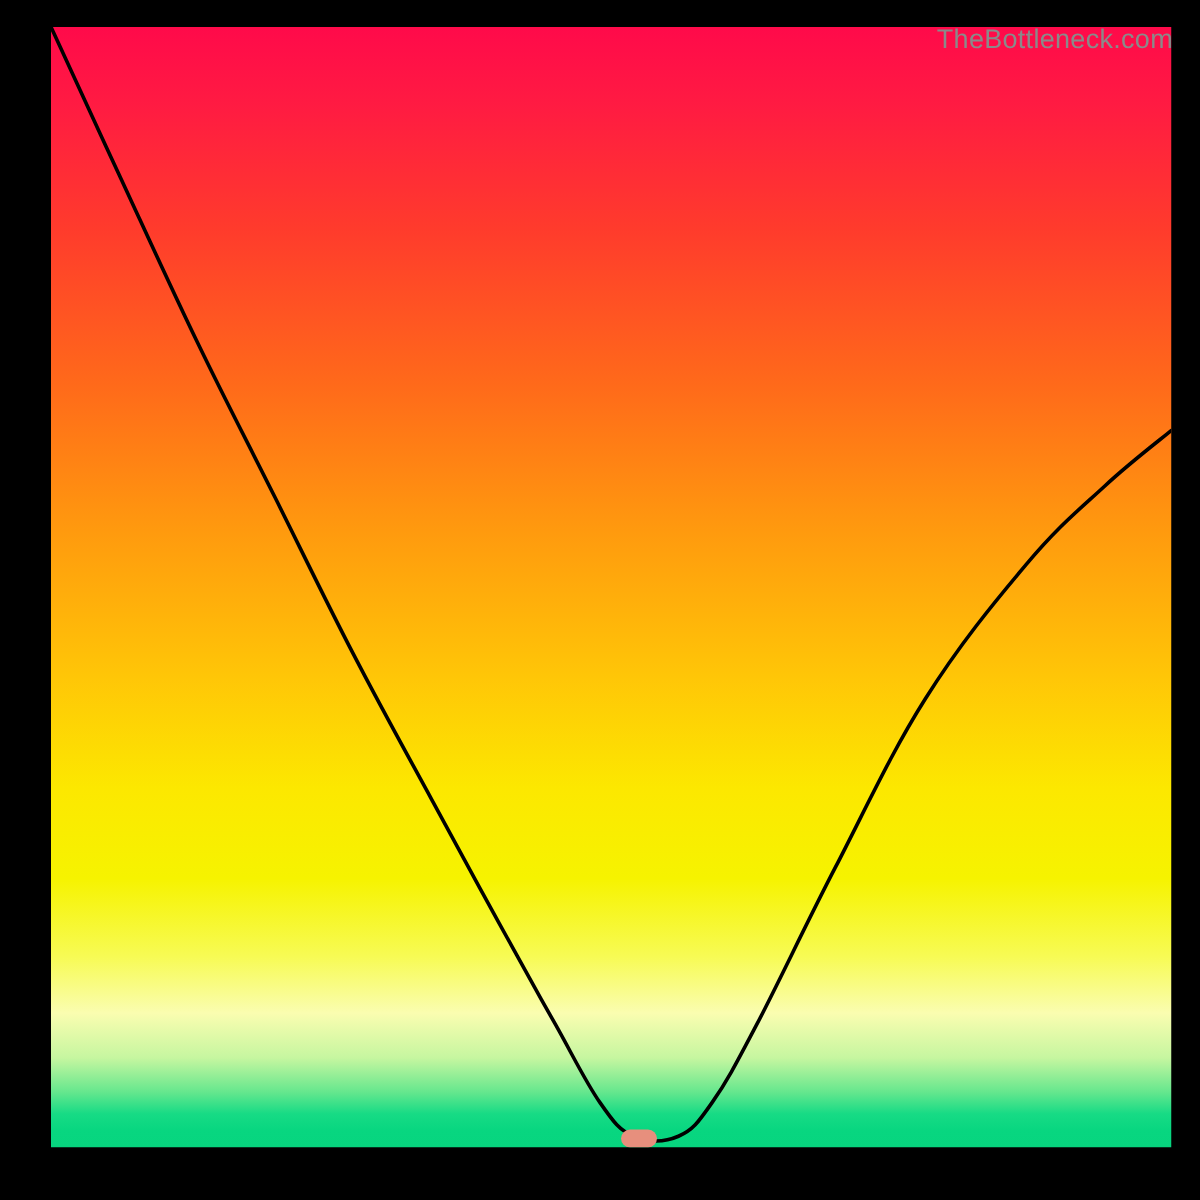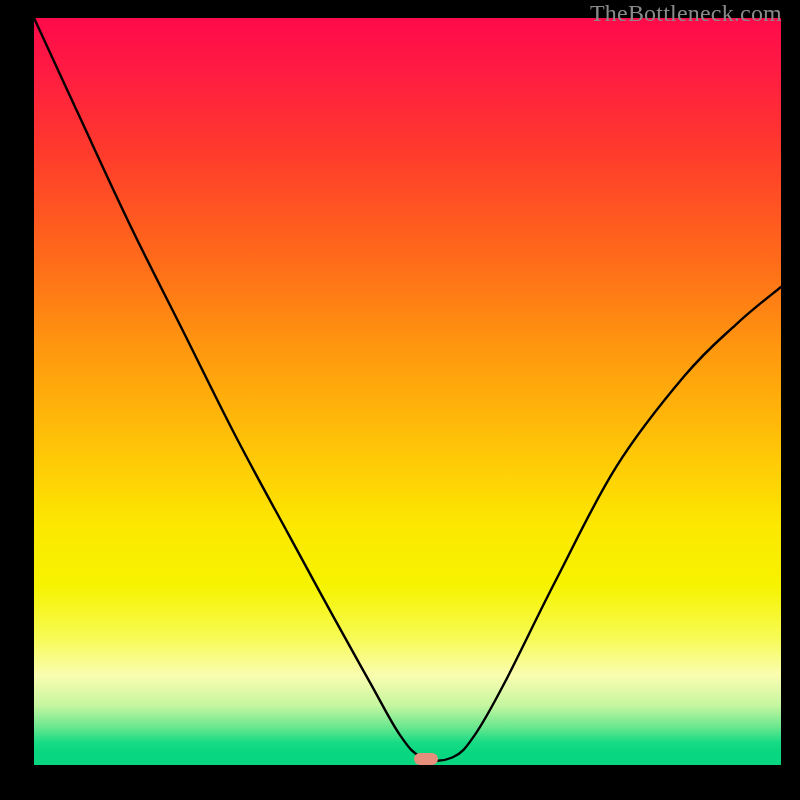--- a/index.html
+++ b/index.html
@@ -53,24 +53,24 @@
   .marker {
     position: absolute;
     width: 24px;
     height: 12px;
     border-radius: 6px;
     background: #e78f7d;
     transform: translate(-50%, -50%);
   }
   .watermark {
     position: absolute;
-    top: 0px;
+    top: 16px;
     right: 18px;
-    font-family: Liberation Serif, serif;
-    font-size: 24px;
+    font-family: Liberation Sans, sans-serif;
+    font-size: 18px;
     color: #8a8a8a;
     letter-spacing: 0.2px;
   }
 </style>
 </head>
 <body>
 
 <div class="frame">
 
   <div class="plot">

